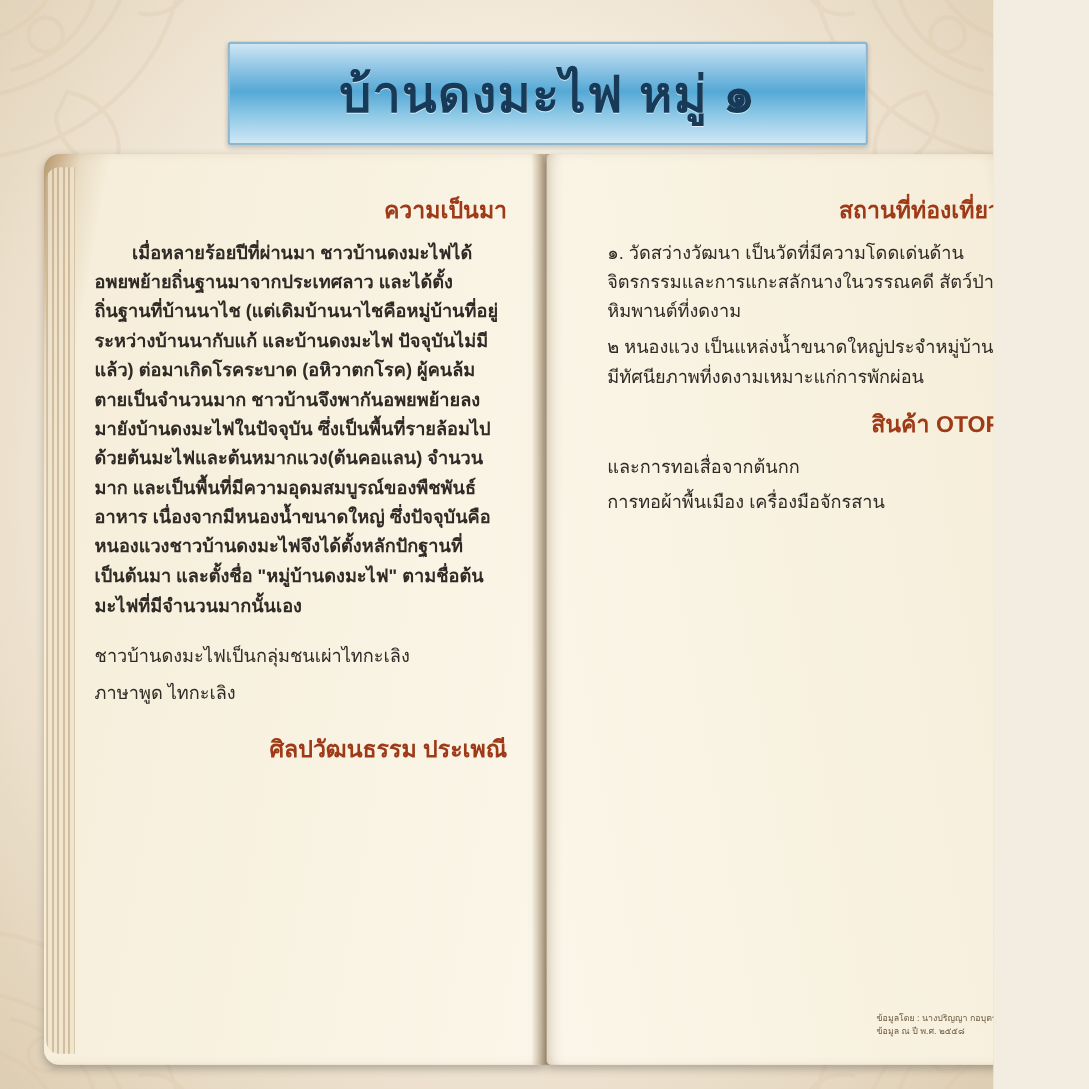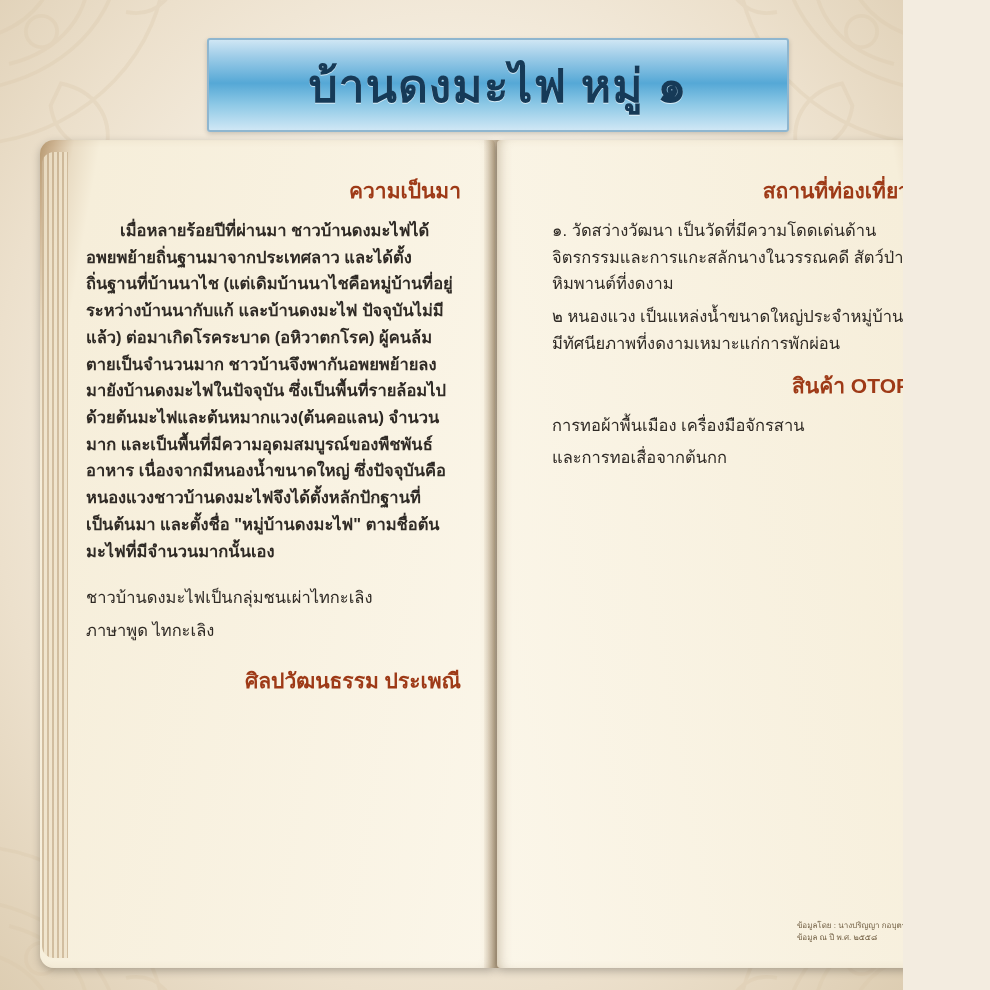--- a/index.html
+++ b/index.html
@@ -239,22 +239,22 @@
       <div class="page-content">
 
         <div class="block tight">
           <h2 class="section-head">สถานที่ท่องเที่ยว</h2>
           <p class="body-text">๑. วัดสว่างวัฒนา เป็นวัดที่มีความโดดเด่นด้านจิตรกรรมและการแกะสลักนางในวรรณคดี สัตว์ป่าหิมพานต์ที่งดงาม</p>
           <p class="body-text">๒ หนองแวง เป็นแหล่งน้ำขนาดใหญ่ประจำหมู่บ้าน มีทัศนียภาพที่งดงามเหมาะแก่การพักผ่อน</p>
         </div>
 
         <div class="block">
           <h2 class="section-head">สินค้า OTOP</h2>
+          <p class="body-text">และการทอเสื่อจากต้นกก</p>
           <p class="body-text">การทอผ้าพื้นเมือง เครื่องมือจักรสาน</p>
-          <p class="body-text">และการทอเสื่อจากต้นกก</p>
         </div>
 
       </div>
 
       <div class="photo" id="photo-interior">
         
       </div>
 
       <div id="credit">
         <div>ข้อมูลโดย : นางปริญญา กอบุตร</div>

